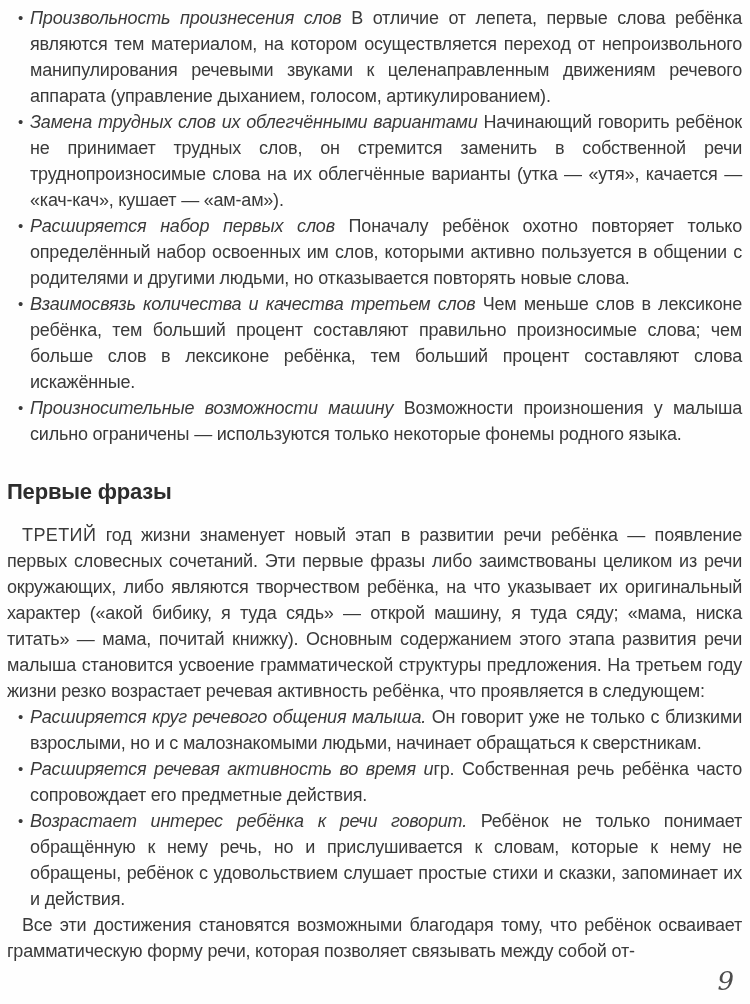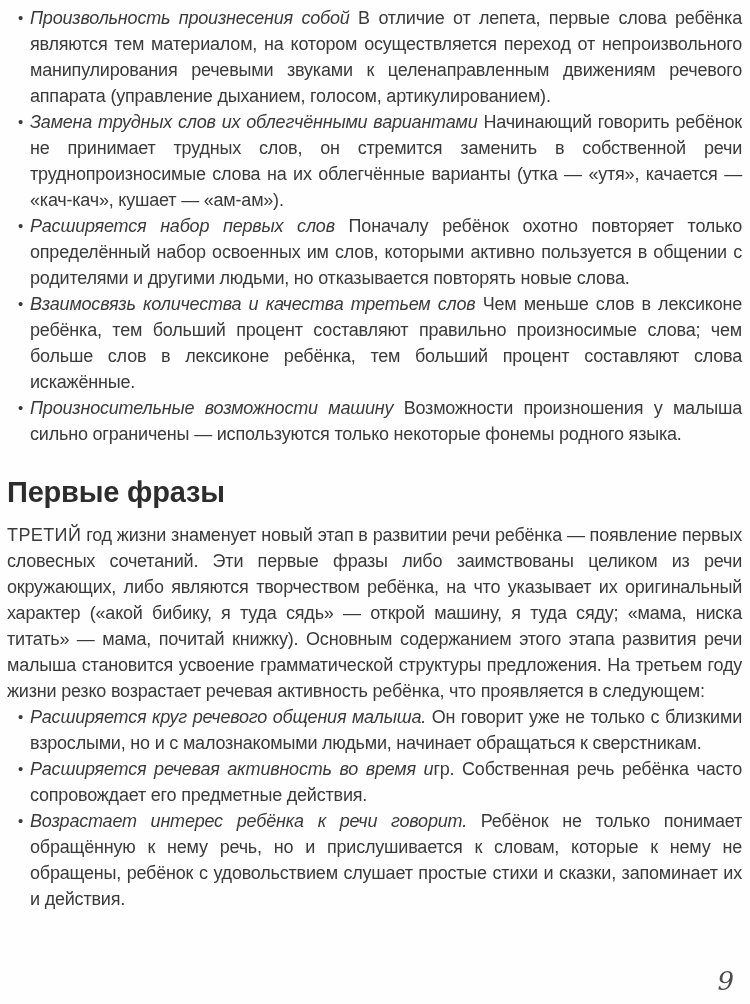--- a/index.html
+++ b/index.html
@@ -35,68 +35,70 @@
     position: absolute;
     left: 11px;
     top: 0;
     font-size: 15px;
   }
   .lead {
     font-style: italic;
   }
   h1.section-heading {
     margin: 28px 0 13px 0;
-    font-size: 29px;
+    font-size: 22px;
     line-height: 34px;
     font-weight: bold;
     color: #2d2d2d;
     letter-spacing: -0.2px;
   }
   p.para {
     margin: 0;
     font-size: 18px;
     line-height: 26px;
     letter-spacing: -0.2px;
     text-align: justify;
   }
   p.para.indent-first {
     text-indent: 15px;
   }
   .caps-lead {
     letter-spacing: 0.4px;
+    margin-left: 15px;
   }
   .page-number {
     position: absolute;
     right: 16px;
     bottom: 8px;
     font-family: "DejaVu Serif", serif;
     font-style: italic;
     font-size: 26px;
     color: #4d4d4d;
   }
 </style>
 </head>
 <body>
 
 <div class="page">
 
   <ul class="bullet-list">
-    <li><span class="bullet">•</span><span class="lead">Произвольность произнесения собой</span><span> В отличие от лепета, первые слова ребёнка являются тем материалом, на котором осуществляется переход от непроизвольного манипулирования речевыми звуками к целенаправленным движениям речевого аппарата (управление дыханием, голосом, артикулированием).</span></li>
+    <li><span class="bullet">•</span><span class="lead">Произвольность произнесения слов</span><span> В отличие от лепета, первые слова ребёнка являются тем материалом, на котором осуществляется переход от непроизвольного манипулирования речевыми звуками к целенаправленным движениям речевого аппарата (управление дыханием, голосом, артикулированием).</span></li>
     <li><span class="bullet">•</span><span class="lead">Замена трудных слов их облегчёнными вариантами</span><span> Начинающий говорить ребёнок не принимает трудных слов, он стремится заменить в собственной речи труднопроизносимые слова на их облегчённые варианты (утка — «утя», качается — «кач-кач», кушает — «ам-ам»).</span></li>
     <li><span class="bullet">•</span><span class="lead">Расширяется набор первых слов</span><span> Поначалу ребёнок охотно повторяет только определённый набор освоенных им слов, которыми активно пользуется в общении с родителями и другими людьми, но отказывается повторять новые слова.</span></li>
     <li><span class="bullet">•</span><span class="lead">Взаимосвязь количества и качества третьем слов</span><span> Чем меньше слов в лексиконе ребёнка, тем больший процент составляют правильно произносимые слова; чем больше слов в лексиконе ребёнка, тем больший процент составляют слова искажённые.</span></li>
     <li><span class="bullet">•</span><span class="lead">Произносительные возможности машину</span><span> Возможности произношения у малыша сильно ограничены — используются только некоторые фонемы родного языка.</span></li>
   </ul>
 
   <h1 class="section-heading">Первые фразы</h1>
 
   <p class="para"><span class="caps-lead">ТРЕТИЙ</span><span> год жизни знаменует новый этап в развитии речи ребёнка — появление первых словесных сочетаний. Эти первые фразы либо заимствованы целиком из речи окружающих, либо являются творчеством ребёнка, на что указывает их оригинальный характер («акой бибику, я туда сядь» — открой машину, я туда сяду; «мама, ниска титать» — мама, почитай книжку). Основным содержанием этого этапа развития речи малыша становится усвоение грамматической структуры предложения. На третьем году жизни резко возрастает речевая активность ребёнка, что проявляется в следующем:</span></p>
 
   <ul class="bullet-list">
     <li><span class="bullet">•</span><span class="lead">Расширяется круг речевого общения малыша.</span><span> Он говорит уже не только с близкими взрослыми, но и с малознакомыми людьми, начинает обращаться к сверстникам.</span></li>
     <li><span class="bullet">•</span><span class="lead">Расширяется речевая активность во время и</span><span>гр. Собственная речь ребёнка часто сопровождает его предметные действия.</span></li>
     <li><span class="bullet">•</span><span class="lead">Возрастает интерес ребёнка к речи говорит.</span><span> Ребёнок не только понимает обращённую к нему речь, но и прислушивается к словам, которые к нему не обращены, ребёнок с удовольствием слушает простые стихи и сказки, запоминает их и действия.</span></li>
   </ul>
 
+  <p class="para indent-first"><span>Все эти достижения становятся возможными благодаря тому, что ребёнок осваивает грамматическую форму речи, которая позволяет связывать между собой от-</span></p>
 
   <div class="page-number">9</div>
 
 </div>
 
 </body></html>

